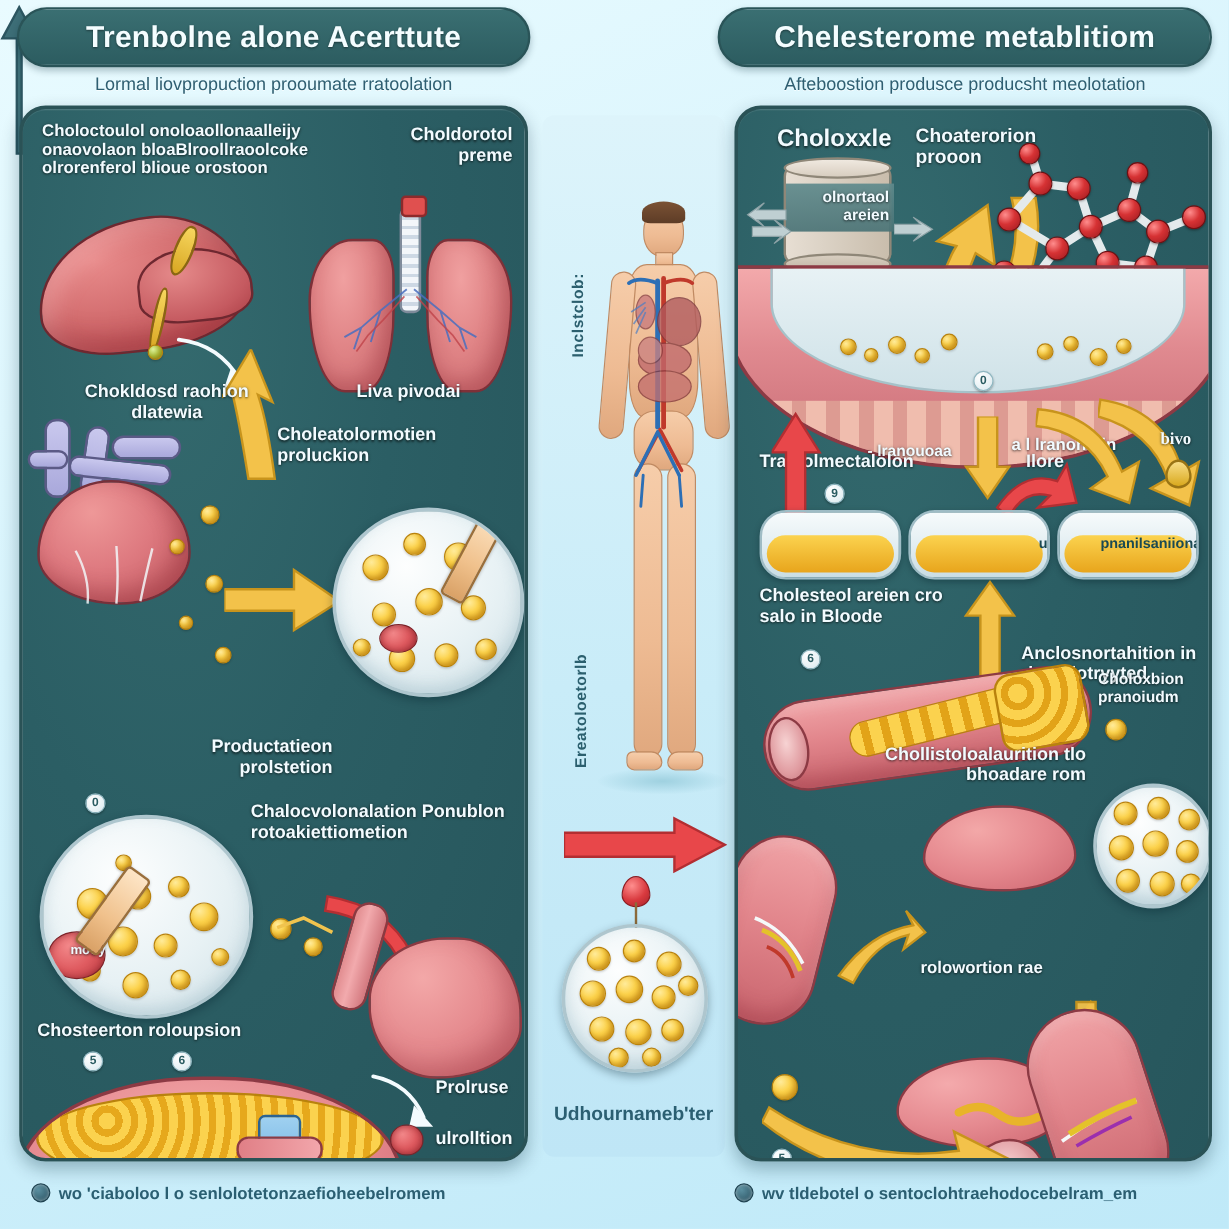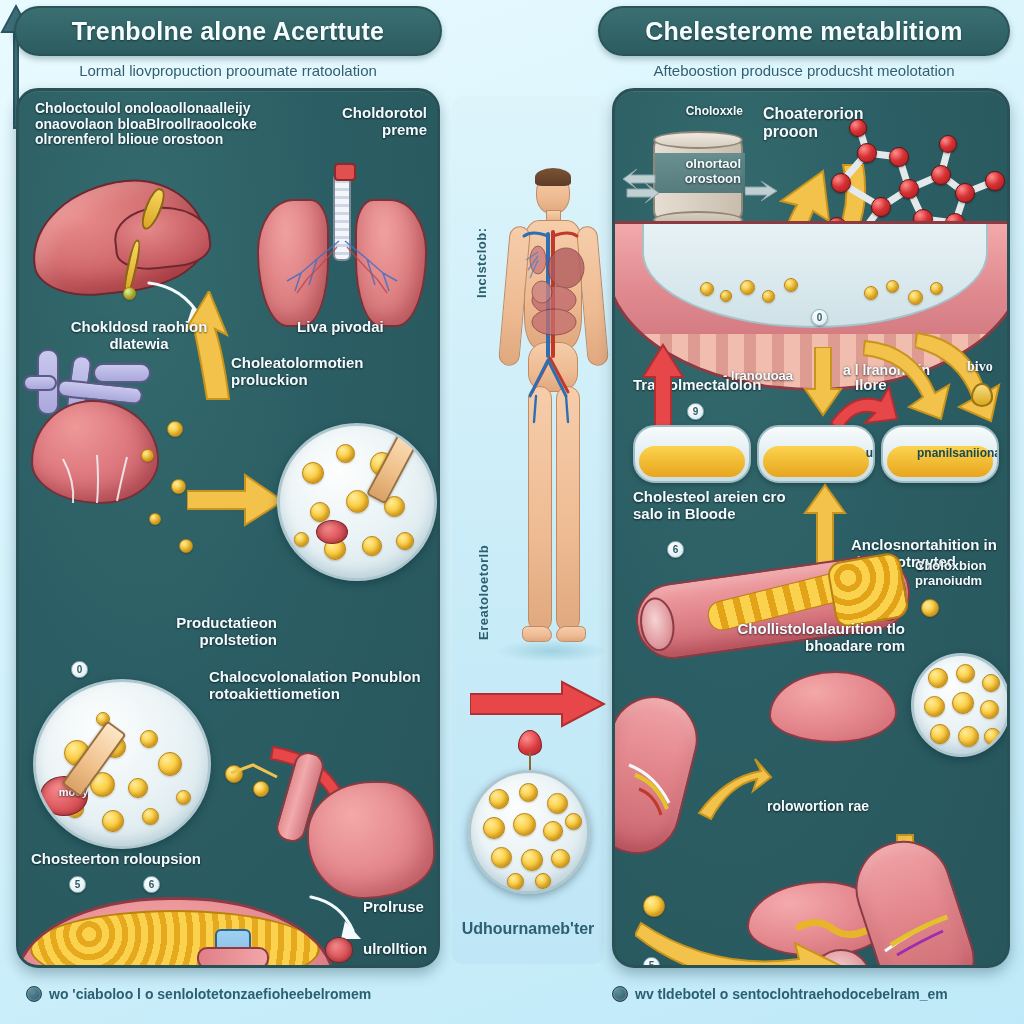--- a/index.html
+++ b/index.html
@@ -500,36 +500,36 @@
     <div class="glob" style="left:50px;top:76px;width:22px;height:22px;"></div>
     <div class="glob" style="left:80px;top:76px;width:19px;height:19px;"></div>
     <div class="glob" style="left:36px;top:100px;width:17px;height:17px;"></div>
     <div class="glob" style="left:64px;top:100px;width:16px;height:16px;"></div>
   </div>
   <div style="position:absolute; left:452px; top:920px; width:152px; text-align:center;
               color:#2b5f72; font-size:16px; font-weight:bold; filter:blur(.3px);">Udhournameb'ter</div>
 
   <div class="panel" style="left:612px; top:88px; width:398px; height:880px;">
 
-    <div class="lbl c" style="left:18px; top:14px; width:110px; font-size:12px;">Choloxxle</div>
+    <div class="lbl c" style="left:18px; top:14px; width:110px; font-size:20px;">Choloxxle</div>
     <div class="lbl" style="left:148px; top:14px; width:118px; font-size:16px;">Choaterorion prooon</div>
 
     <div style="position:absolute; left:38px; top:46px; width:90px; height:84px;
                 background:linear-gradient(90deg,#e7ded3 0%, #dcd3c6 35%, #c9bdac 100%);
                 border:2px solid #8f8778; border-radius:10px;">
       <div style="position:absolute;left:-2px;top:-8px;width:90px;height:18px;
                   background:linear-gradient(180deg,#f0e9e0,#d8cec0);
                   border:2px solid #8f8778; border-radius:50%;"></div>
       <div style="position:absolute;left:-2px;bottom:-10px;width:90px;height:18px;
                   background:linear-gradient(180deg,#d8cec0,#bfb3a2);
                   border:2px solid #8f8778; border-radius:50%;"></div>
       <div style="position:absolute;left:0;top:14px;width:90px;height:40px;
                   background:linear-gradient(180deg,#5f8a8c,#4a7376); opacity:.92;"></div>
     </div>
-    <div class="lbl c" style="left:40px; top:66px; width:86px; font-size:13px;">olnortaol orostoon</div>
+    <div class="lbl c" style="left:40px; top:66px; width:86px; font-size:13px;">olnortaol areien</div>
 
     <svg width="40" height="40" style="position:absolute;left:6px;top:76px;">
       <path d="M34 8 L10 8 L16 2 L2 12 L16 22 L10 16 L34 16 Z" fill="#bfcfd2" stroke="#8ea3a7"></path>
       <path d="M6 30 L30 30 L24 36 L38 26 L24 16 L30 22 L6 22 Z" fill="#bfcfd2" stroke="#8ea3a7"></path>
     </svg>
     <svg width="34" height="28" style="position:absolute;left:130px;top:86px;">
       <path d="M0 10 L22 10 L16 4 L32 14 L16 24 L22 18 L0 18 Z" fill="#bfcfd2" stroke="#8ea3a7"></path>
     </svg>
 
     <div class="arrow-y" style="left:152px; top:54px;">

